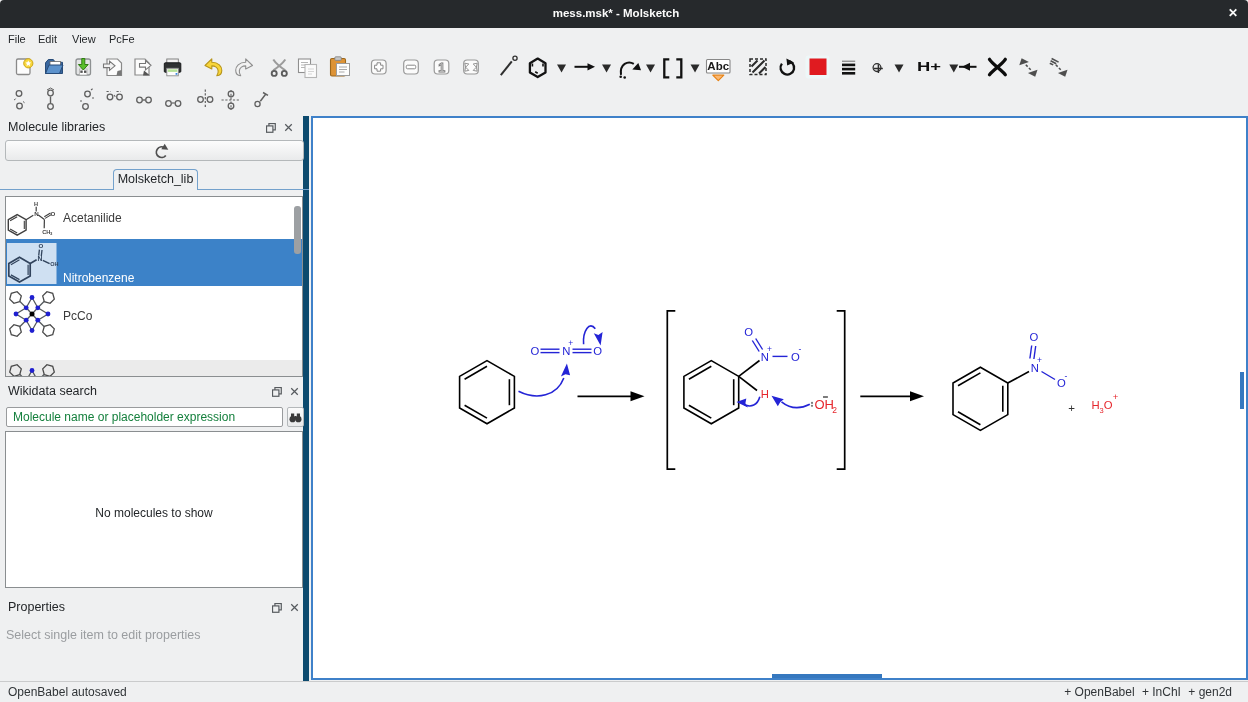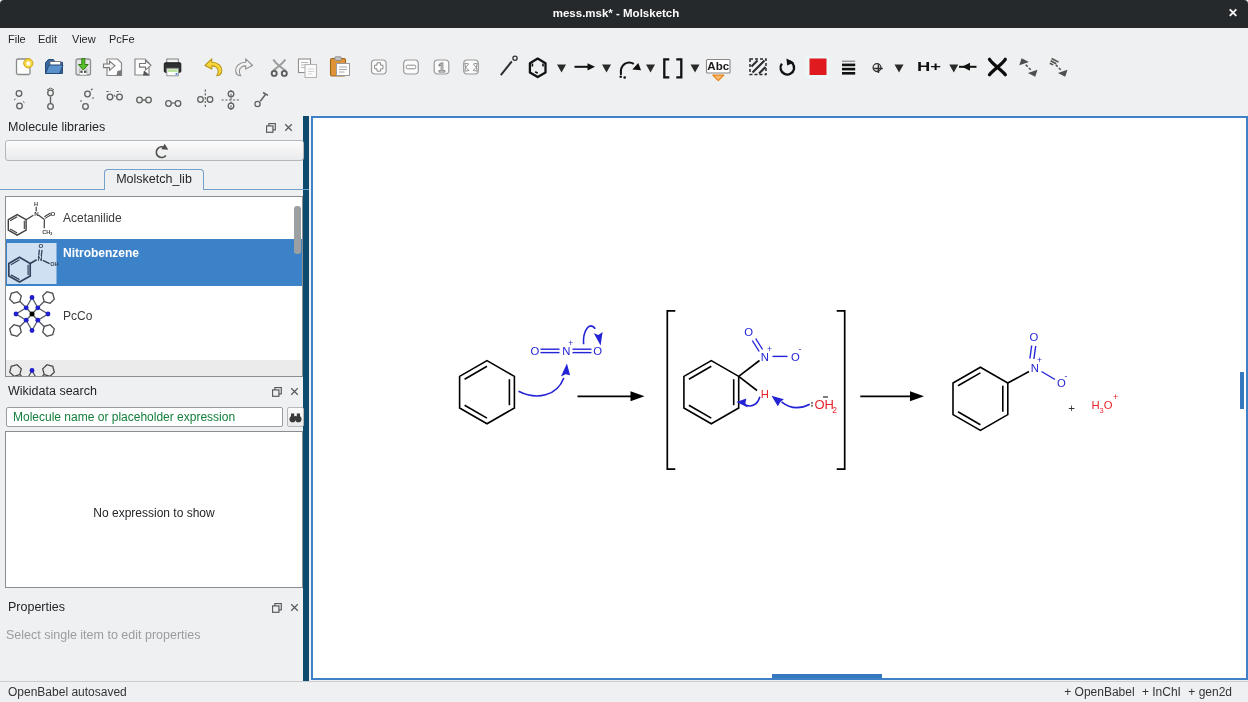--- a/index.html
+++ b/index.html
@@ -4,21 +4,21 @@
 html,body { width:1248px; height:702px; font-family:"Liberation Sans",sans-serif; background:#eff0f1; overflow:hidden; position:relative; }
 #titlebar { position:absolute; left:0; top:0; width:1248px; height:28px; background:#26292c; border-radius:4px 4px 0 0; }
 #titlebar .t { position:absolute; left:0; right:16px; top:7px; text-align:center; color:#fcfcfc; font-size:11.5px; font-weight:bold; }
 #titlebar .x { position:absolute; right:10px; top:6px; color:#fcfcfc; font-size:12px; font-weight:bold; }
 #menubar { position:absolute; left:0; top:28px; width:1248px; height:22px; background:#eff0f1; }
 #menubar span { position:absolute; top:5px; font-size:11px; color:#232629; }
 #toolbars { position:absolute; left:0; top:50px; width:1248px; height:66px; background:#eff0f1; }
 #dock { position:absolute; left:0; top:116px; width:309px; height:565px; background:#eff0f1; border-right:6px solid #0c4a6e; }
 .ptitle { position:relative; height:22px; font-size:12.5px; color:#232629; padding-left:8px; padding-top:4px; }
 #refresh { position:absolute; left:5px; top:24px; width:299px; height:21px; border:1px solid #b4b8ba; border-radius:3px; background:linear-gradient(#fcfcfc,#e9eaeb); }
-#tab { position:absolute; left:104px; top:53px; width:100px; height:21px; border:1px solid #73a1cc; border-bottom:none; border-radius:4px 4px 0 0; background:#eff0f1; text-align:center; font-size:12.5px; color:#232629; padding-top:2px; z-index:2; }
+#tab { position:absolute; left:113px; top:53px; width:85px; height:21px; border:1px solid #73a1cc; border-bottom:none; border-radius:4px 4px 0 0; background:#eff0f1; text-align:center; font-size:12.5px; color:#232629; padding-top:2px; z-index:2; }
 .tabline { position:absolute; top:73px; height:1px; background:#73a1cc; }
 #liblist { position:absolute; left:5px; top:80px; width:298px; height:181px; border:1px solid #8a8e90; background:#fff; overflow:hidden;text-align:right; }
 .lrow { position:relative; width:100%; }
 .lrow .nm { position:absolute; left:57px; font-size:12px; color:#3b3b3b; }
 #scroll1 { position:absolute; right:1px; top:9px; width:7px; height:48px; background:#9da0a3; border-radius:3px; }
 #searchbox { position:absolute; left:6px; top:27px; width:277px; height:20px; border:1px solid #999b9d; border-radius:2px; background:#fff; font-size:12px; color:#15803d; padding:2px 0 0 6px; white-space:nowrap; overflow:hidden; }
 #binoc { position:absolute; left:287px; top:27px; width:17px; height:20px; border:1px solid #b4b8ba; border-radius:2px; background:linear-gradient(#fbfbfb,#e9eaeb); }
 #wikilist { position:absolute; left:5px; top:51px; width:298px; height:157px; border:1px solid #8a8e90; background:#fff; }
 #wikilist div { margin-top:74px; text-align:center; font-size:12px; color:#232629; }
 #props .hint { position:absolute; left:6px; top:32px; font-size:12.5px; color:#9a9da0; }
@@ -199,21 +199,21 @@
             <rect x="0" y="0" width="49.5" height="41" fill="#cfe0f2"></rect>
             <path d="M 12.5 14.3 L 23.2 20.5 V 32.9 L 12.5 39.1 L 1.8 32.9 V 20.5 Z" fill="none" stroke="#31435c" stroke-width="1.7"></path>
             <path d="M 12.5 16.8 L 3.9 21.7 M 21.1 21.7 V 31.9 M 12.5 36.6 L 3.9 31.9" stroke="#31435c" stroke-width="1.2"></path>
             <path d="M 23.2 20.5 L 29.6 16.7" stroke="#31435c" stroke-width="1.6"></path>
             <text x="32.9" y="18.2" font-size="6.8" fill="#31435c" text-anchor="middle" font-weight="bold">N</text>
             <path d="M 31.7 12.7 L 32.4 6.7 M 34.3 13.0 L 35.0 7.0" stroke="#31435c" stroke-width="1.3"></path>
             <text x="33.8" y="5.3" font-size="6.2" fill="#31435c" text-anchor="middle" font-weight="bold">O</text>
             <path d="M 35.8 17.4 L 42.6 20.7" stroke="#31435c" stroke-width="1.5"></path>
             <text x="43.2" y="23.4" font-size="5.5" fill="#31435c" font-weight="bold">OH</text>
           </svg></span>
-      <span class="nm" style="top:7px;color:#fff;font-weight:700">Nitrobenzene</span>
+      <span class="nm" style="top:32px;color:#fff;font-weight:400">Nitrobenzene</span>
     </div>
     <div class="lrow" style="height:74px;background:#fff">
       <span style="position:absolute;left:2px;top:3px"><svg width="48" height="50" viewBox="0 0 48 50" font-family="Liberation Sans, sans-serif">
             <path d="M 11.7 12.7 L 5.9 14.3 L 1.7 10.1 L 3.3 4.3 L 9.1 2.7 L 13.3 6.9 Z" fill="none" stroke="#4a4a4a" stroke-width="1.3"></path>
             <path d="M 36.3 12.7 L 34.7 6.9 L 38.9 2.7 L 44.7 4.3 L 46.3 10.1 L 42.1 14.3 Z" fill="none" stroke="#4a4a4a" stroke-width="1.3"></path>
             <path d="M 3.3 45.7 L 1.7 39.9 L 5.9 35.7 L 11.7 37.3 L 13.3 43.1 L 9.1 47.3 Z" fill="none" stroke="#4a4a4a" stroke-width="1.3"></path>
             <path d="M 44.7 45.7 L 38.9 47.3 L 34.7 43.1 L 36.3 37.3 L 42.1 35.7 L 46.3 39.9 Z" fill="none" stroke="#4a4a4a" stroke-width="1.3"></path>
             <line x1="24" y1="25" x2="18.2" y2="18.8" stroke="#565a5e" stroke-width="1.3"></line>
             <line x1="18.2" y1="18.8" x2="11.7" y2="12.3" stroke="#565a5e" stroke-width="1.3"></line>
             <line x1="24" y1="25" x2="29.8" y2="18.8" stroke="#565a5e" stroke-width="1.3"></line>
@@ -276,21 +276,21 @@
   <div id="binoc"><svg width="15" height="18" viewBox="0 0 15 18">
         <g fill="#3a3a3a">
           <circle cx="4.6" cy="11.2" r="3.1"></circle>
           <circle cx="10.4" cy="11.2" r="3.1"></circle>
           <rect x="3" y="5.5" width="3.2" height="5"></rect>
           <rect x="8.8" y="5.5" width="3.2" height="5"></rect>
           <rect x="6.5" y="8" width="2" height="3"></rect>
         </g>
       </svg></div>
   <div id="wikilist">
-      <div>No expression to show</div>
+      <div>No molecules to show</div>
     </div>
 </div>
 <div id="props" style="position:absolute;left:0;top:596px;width:309px">
   <div class="ptitle">Properties<svg class="pbtn-float" viewBox="0 0 11 11">
         <rect x="3.2" y="0.6" width="7" height="7" fill="none" stroke="#565a5e" stroke-width="1.3"></rect>
         <rect x="0.6" y="3.2" width="7" height="7" fill="#eff0f1" stroke="#565a5e" stroke-width="1.3"></rect>
       </svg><svg class="pbtn-x" viewBox="0 0 11 11">
         <path d="M 1.5 1.5 L 9.5 9.5 M 9.5 1.5 L 1.5 9.5" stroke="#565a5e" stroke-width="1.5"></path>
       </svg></div>
   <div class="hint">Select single item to edit properties</div>

